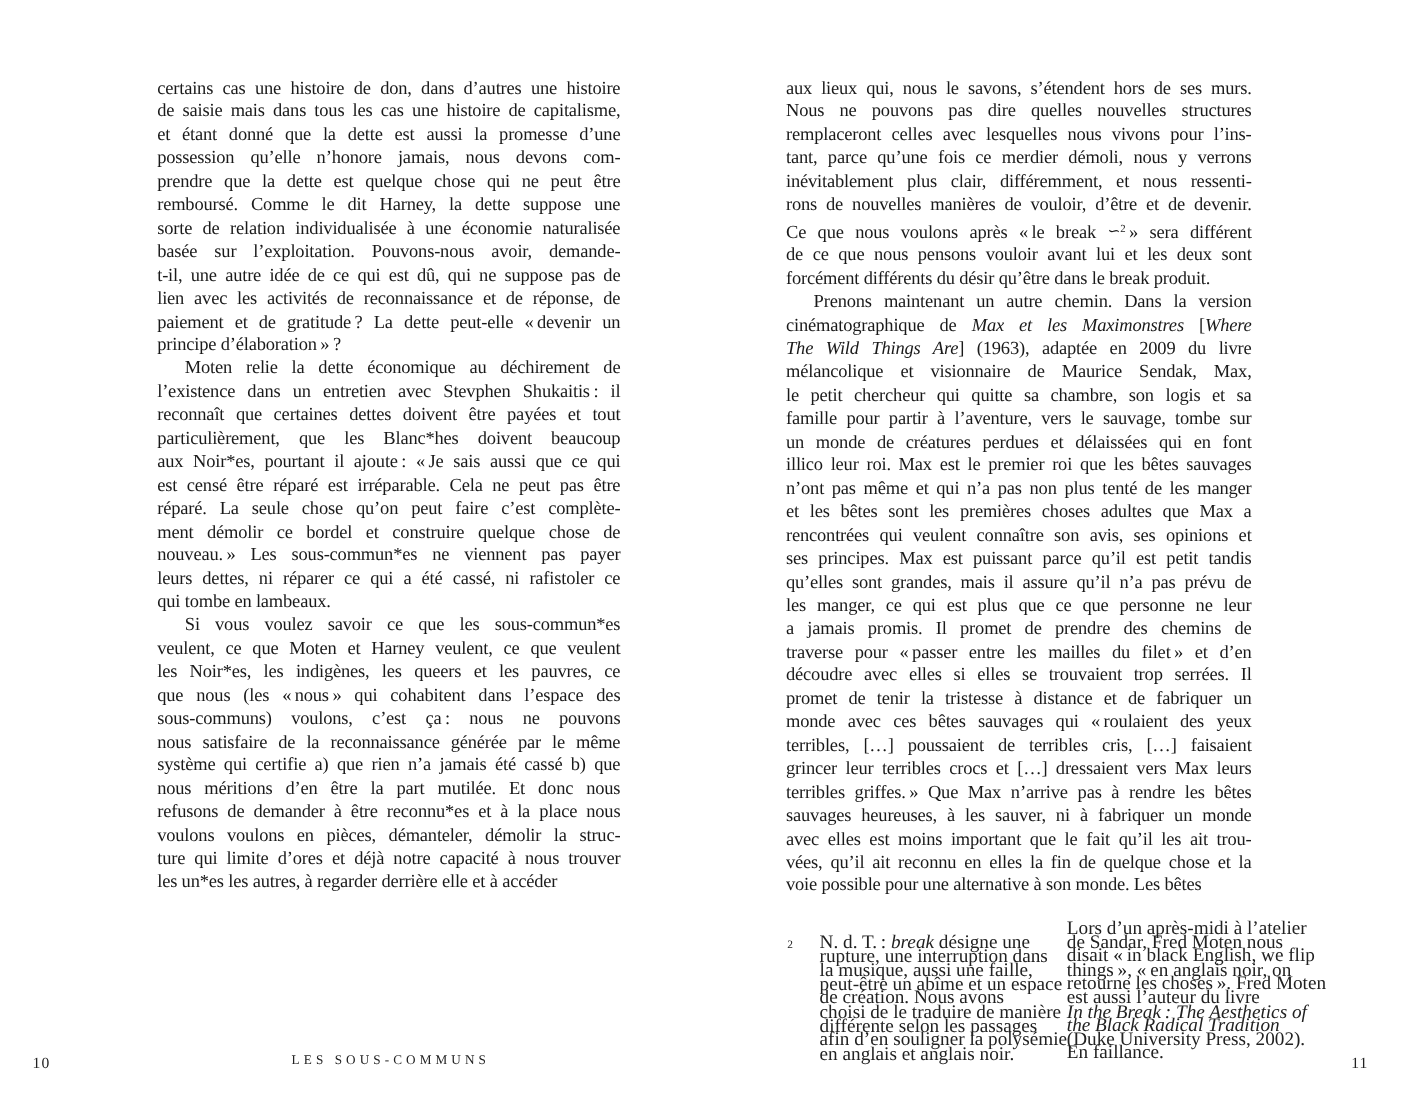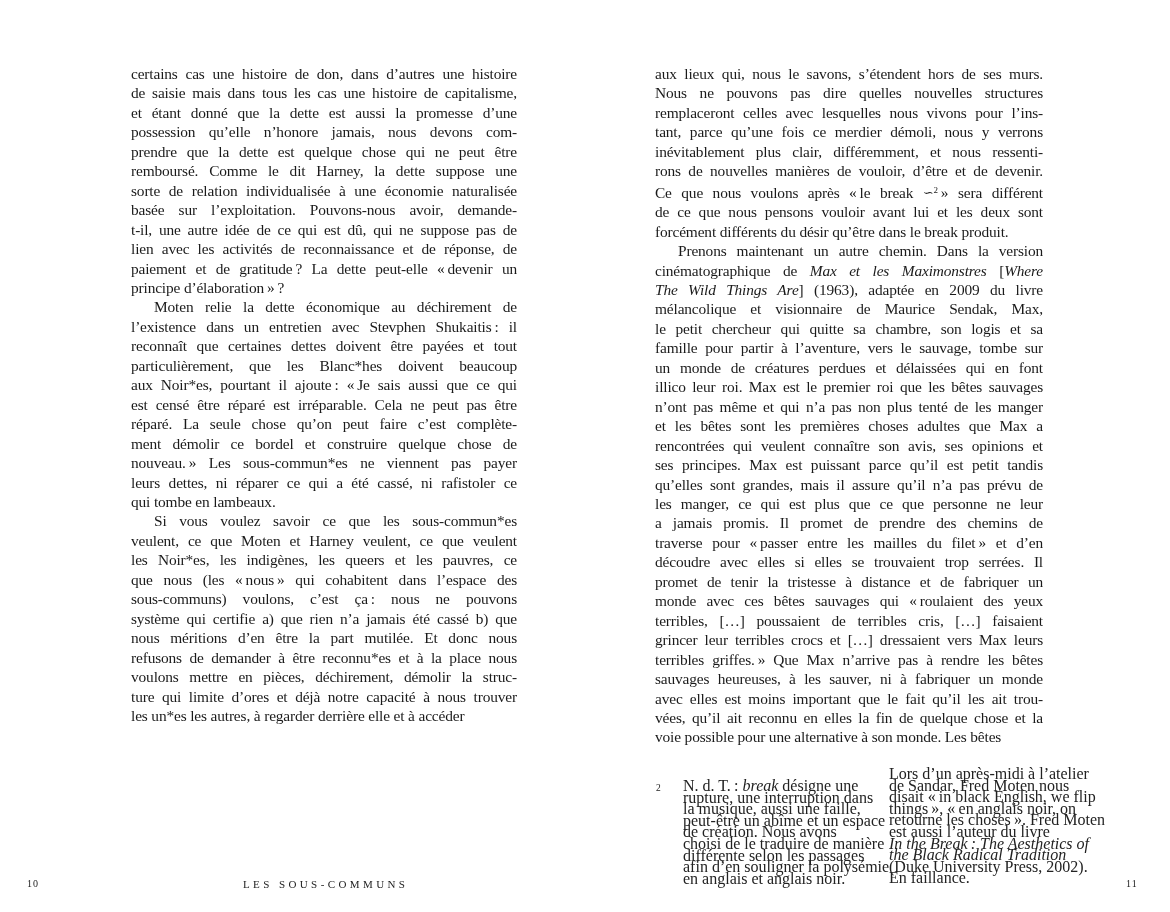--- a/index.html
+++ b/index.html
@@ -55,21 +55,21 @@
       vertical-align: 1px;
     }
     .footnote-ref {
       font-size: 9px;
       vertical-align: 5px;
     }
 
     .folio {
       position: absolute;
       top: 878px;
-      font-size: 10px;
+      font-size: 13px;
       letter-spacing: 1px;
       color: #222;
       text-align: center;
     }
     .folio-left { left: 27px; }
     .folio-right { left: 541px; }
 
     .running-head {
       position: absolute;
       top: 878px;
@@ -130,24 +130,25 @@
       <span class="line">réparé. La seule chose qu’on peut faire c’est complète-</span>
       <span class="line">ment démolir ce bordel et construire quelque chose de</span>
       <span class="line">nouveau. » Les sous-commun*es ne viennent pas payer</span>
       <span class="line">leurs dettes, ni réparer ce qui a été cassé, ni rafistoler ce</span>
       <span class="line last">qui tombe en lambeaux.</span>
       <span class="line indent">Si vous voulez savoir ce que les sous-commun*es</span>
       <span class="line">veulent, ce que Moten et Harney veulent, ce que veulent</span>
       <span class="line">les Noir*es, les indigènes, les queers et les pauvres, ce</span>
       <span class="line">que nous (les « nous » qui cohabitent dans l’espace des</span>
       <span class="line">sous-communs) voulons, c’est ça : nous ne pouvons</span>
+      <span class="line">nous satisfaire de la reconnaissance générée par le même</span>
       <span class="line">système qui certifie a) que rien n’a jamais été cassé b) que</span>
       <span class="line">nous méritions d’en être la part mutilée. Et donc nous</span>
       <span class="line">refusons de demander à être reconnu*es et à la place nous</span>
-      <span class="line">voulons mettre en pièces, déchirement, démolir la struc-</span>
+      <span class="line">voulons voulons en pièces, démanteler, démolir la struc-</span>
       <span class="line">ture qui limite d’ores et déjà notre capacité à nous trouver</span>
       <span class="line last">les un*es les autres, à regarder derrière elle et à accéder</span>
     </div>
   <div class="folio folio-left">10</div>
   <div class="running-head">LES SOUS-COMMUNS</div>
 </div>
 
 <div class="page page-right">
   <div class="body-text" id="right-body">
       <span class="line">aux lieux qui, nous le savons, s’étendent hors de ses murs.</span>

